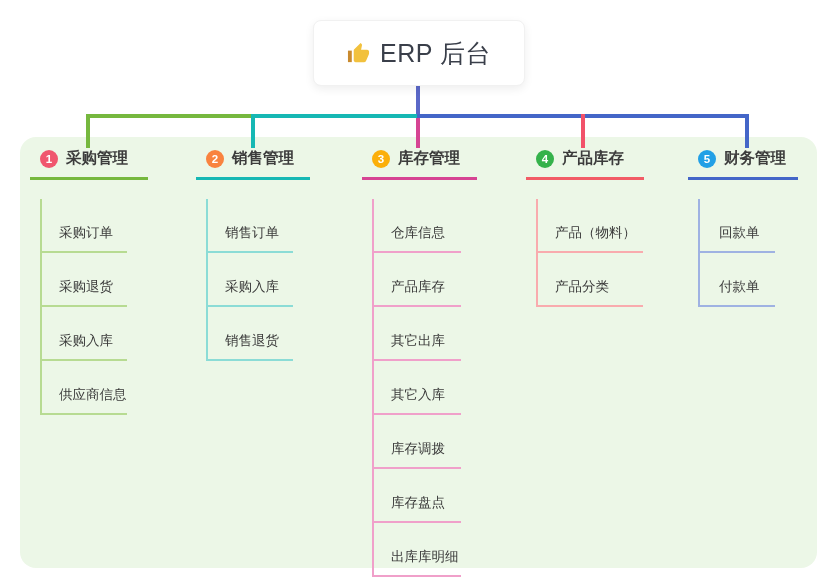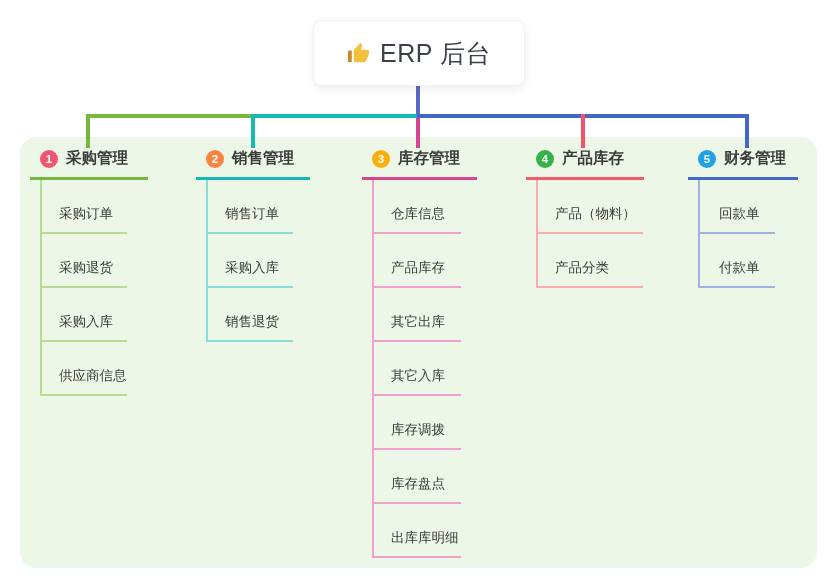--- a/index.html
+++ b/index.html
@@ -39,21 +39,21 @@
   .b5 .bnode{border-bottom:3px solid #4466c8;}
   .bnode .blabel{font-size:15.5px;font-weight:600;color:#3c3c3c;}
   .badge{width:18px;height:18px;border-radius:50%;color:#fff;font-size:11.5px;font-weight:700;
     display:flex;align-items:center;justify-content:center;flex:0 0 18px;}
   .b1 .badge{background:#f0566e;}
   .b2 .badge{background:#f9833f;}
   .b3 .badge{background:#fbaf0a;}
   .b4 .badge{background:#35b24b;}
   .b5 .badge{background:#22a0e6;}
 
-  .children{margin-left:10px;}
+  .children{margin-left:10px;margin-top:19px;}
   .b1 .children{width:85px;border-left:2px solid #b7db92;}
   .b2 .children{width:85px;border-left:2px solid #8bdcd6;}
   .b3 .children{width:87px;border-left:2px solid #f0a0ca;}
   .b4 .children{width:105px;border-left:2px solid #f9abae;}
   .b5 .children{width:75px;border-left:2px solid #9fb2e2;}
   .row{height:54px;box-sizing:border-box;display:flex;align-items:flex-end;padding:0 0 9px 17px;cursor:pointer;}
   .b1 .row{border-bottom:2px solid #b7db92;}
   .b2 .row{border-bottom:2px solid #8bdcd6;text-align:right;}
   .b3 .row{border-bottom:2px solid #f0a0ca;}
   .b4 .row{border-bottom:2px solid #f9abae;}

